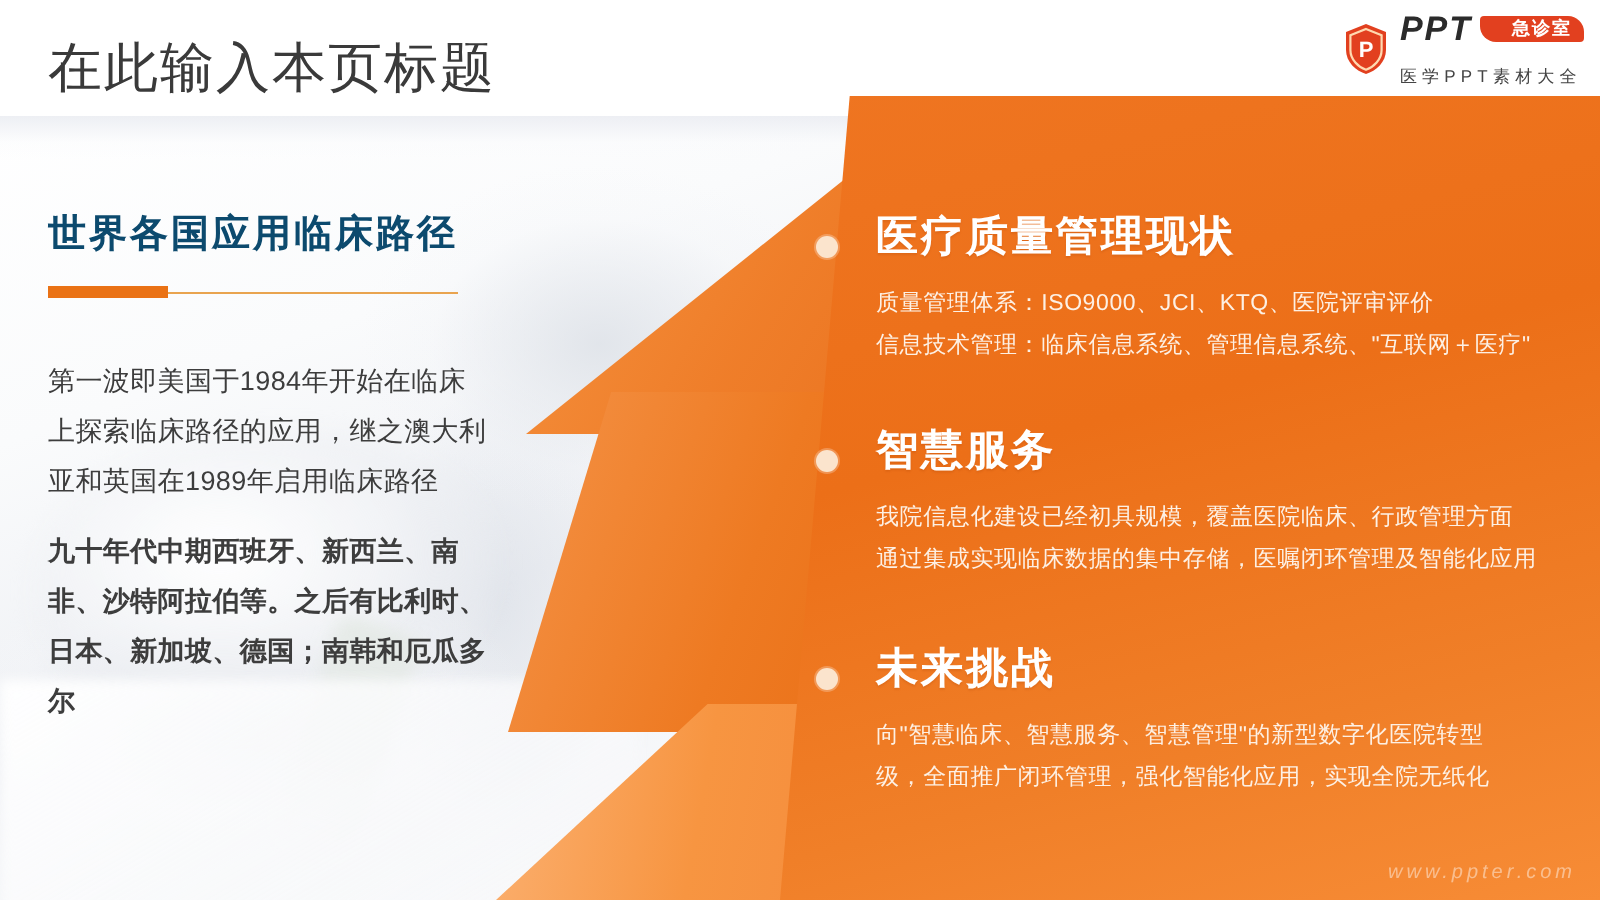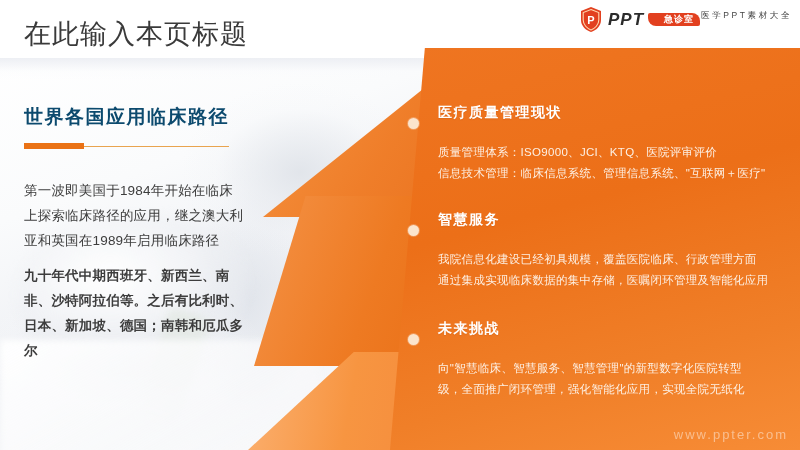--- a/index.html
+++ b/index.html
@@ -81,21 +81,21 @@
     right: 8px; top: 6px;
     display: flex;
     align-items: center;
     gap: 5px;
   }
   .logo-shield {
     position: relative;
     width: 24px; height: 27px;
   }
   .logo-shield svg { display: block; }
-  .logo-text { display: flex; gap: 1px; }
+  .logo-text { display: flex; flex-direction: column; gap: 11px; }
   .logo-row1 { display: flex; align-items: center; gap: 4px; }
   .logo-ppt {
     font-size: 17px;
     font-weight: bold;
     font-style: italic;
     color: #2b2b2b;
     letter-spacing: 1px;
     line-height: 1;
   }
   .logo-badge {
@@ -198,21 +198,21 @@
     position: absolute;
     left: 18px; top: 14px;
     width: 11px; height: 11px;
     border-radius: 50%;
     background: #fbe4cd;
     box-shadow: 0 0 0 1px rgba(255,255,255,0.25);
   }
   .sec-title {
     position: absolute;
     left: 48px; top: 0px;
-    font-size: 14px;
+    font-size: 21px;
     font-weight: bold;
     color: #ffffff;
     letter-spacing: 1.5px;
     white-space: nowrap;
     text-shadow: 0 1px 1px rgba(160,60,0,0.18);
   }
   .sec-lines {
     position: absolute;
     left: 48px; top: 38px;
     width: 355px;
@@ -221,24 +221,25 @@
     font-size: 11.5px;
     line-height: 21px;
     color: #fdf0e4;
     letter-spacing: 0.3px;
     white-space: nowrap;
   }
 
   .watermark {
     position: absolute;
     right: 12px; bottom: 8px;
-    font-size: 13px;
+    font-size: 10px;
     letter-spacing: 2px;
     color: rgba(255,255,255,0.45);
     white-space: nowrap;
+    font-style: italic;
   }
 </style>
 </head>
 <body>
 
 <div id="slide">
 
   <div class="photo-bg">
     <div class="photo-glove"></div>
     <div class="photo-tool"></div>

